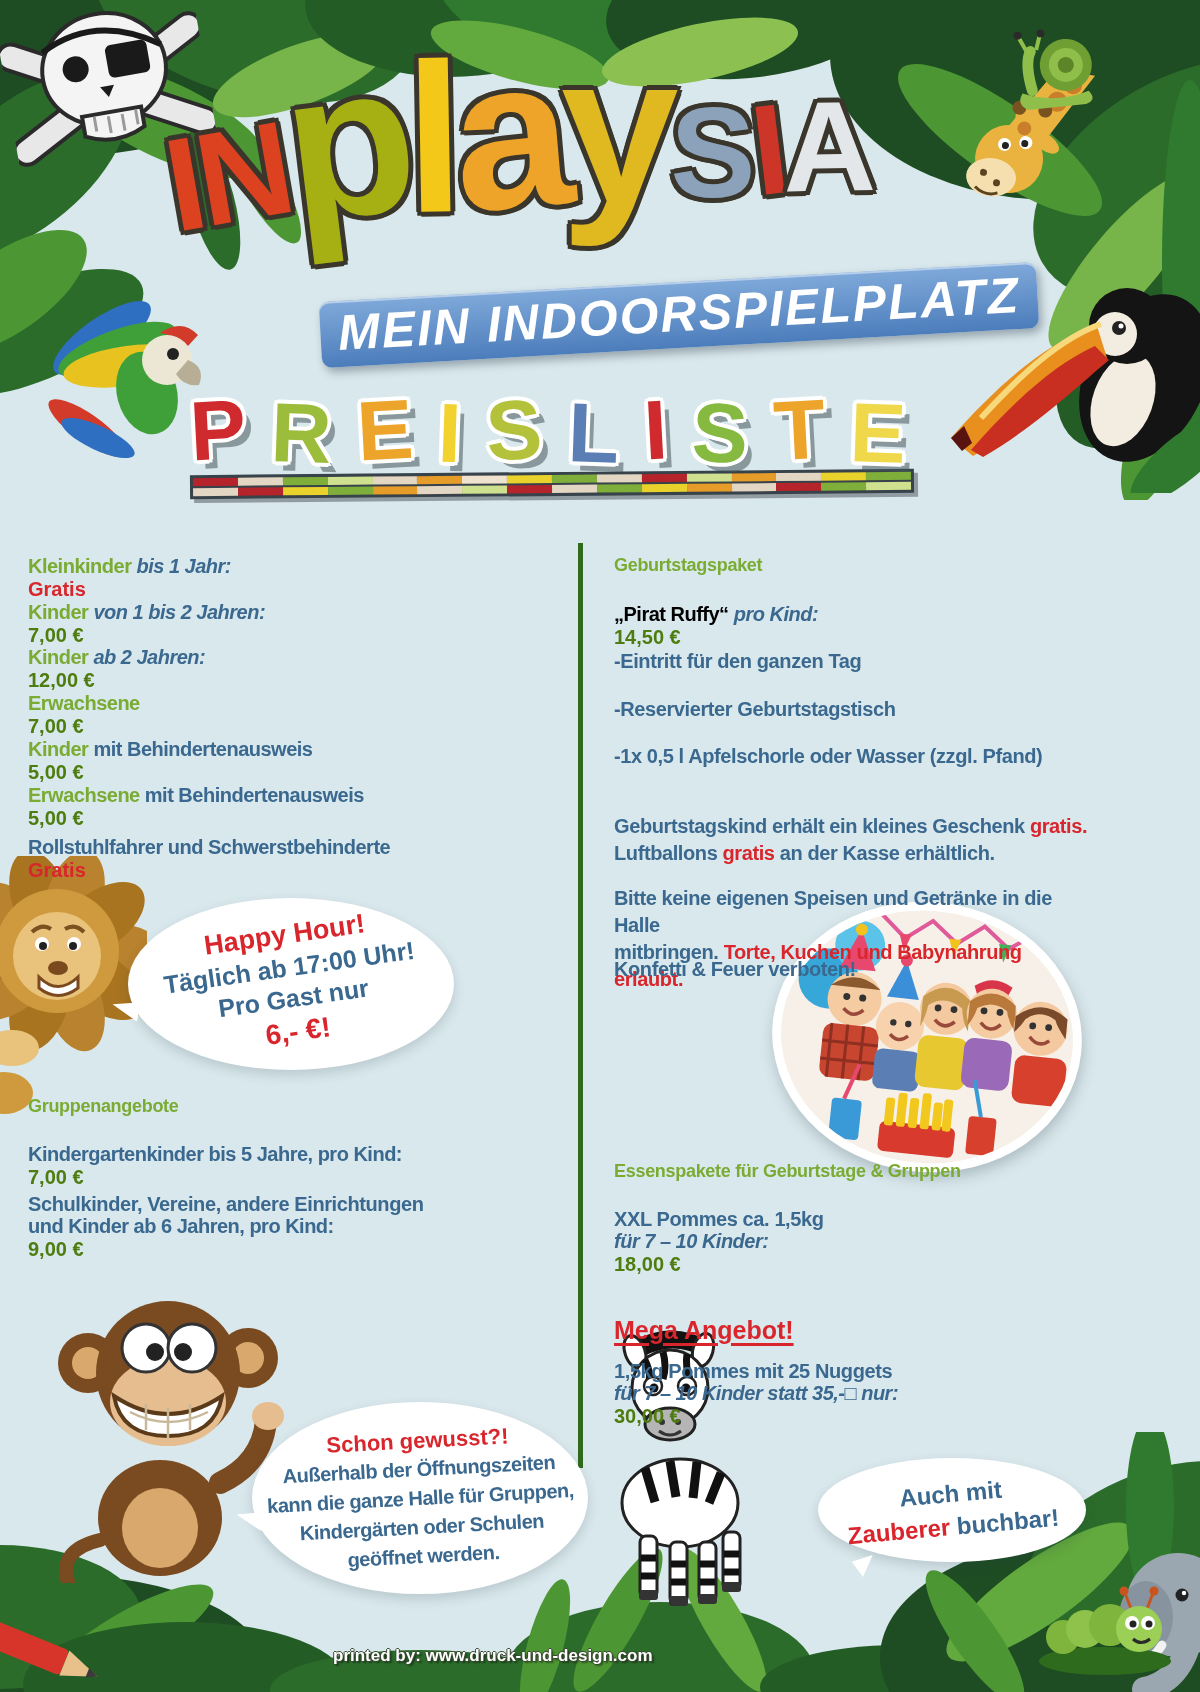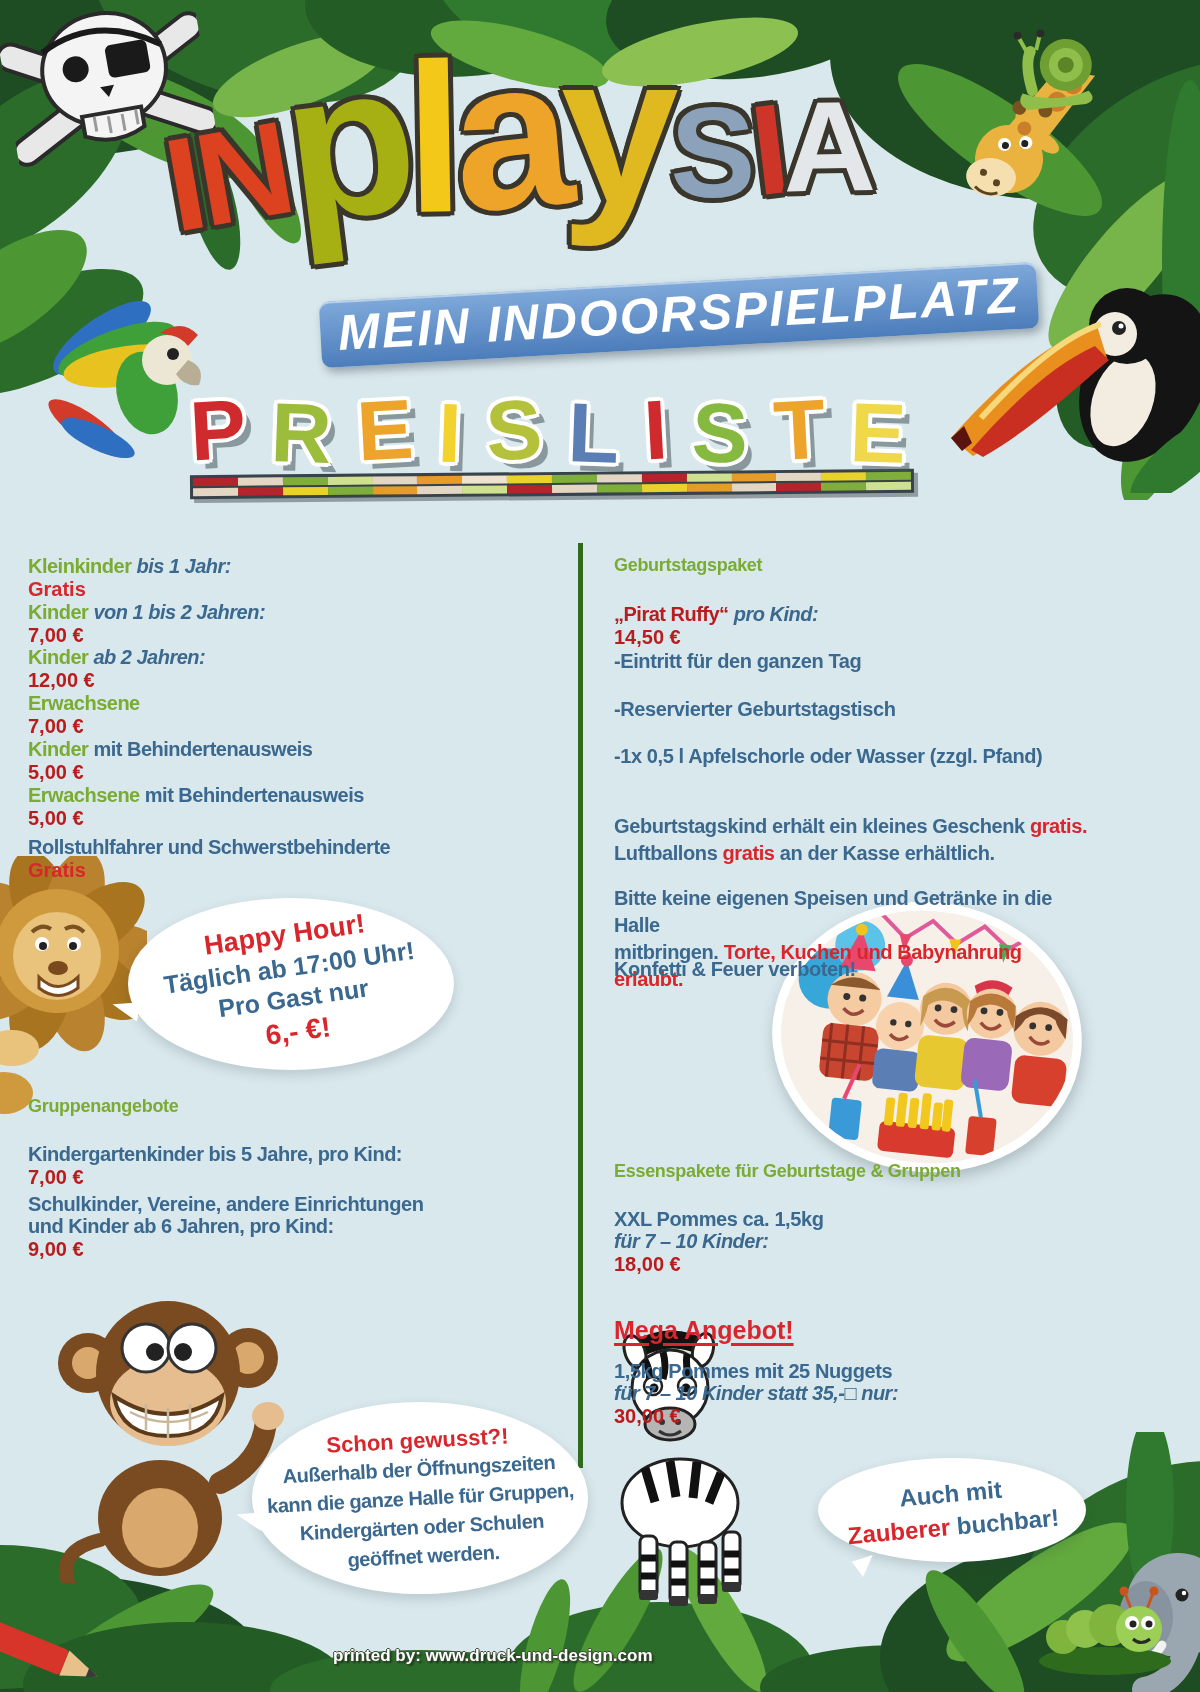--- a/index.html
+++ b/index.html
@@ -4,30 +4,30 @@
 <style>
   html,body{margin:0;padding:0;background:#eee;}
   .poster{
     position:relative;width:1200px;height:1692px;overflow:hidden;
     background:#d9e8ec;
     font-family:"Liberation Sans", sans-serif;
   }
   svg{display:block;}
 
   
-  .tg{color:#7aab33}.tb{color:#3a688f}.tr{color:#d9262c}.to{color:#b91c1c}
+  .tg{color:#7aab33}.tb{color:#3a688f}.tr{color:#d9262c}.to{color:#000000}
   .it{font-style:italic}
 
   
   .h-green{position:absolute;z-index:30;font-weight:bold;font-size:18px;letter-spacing:-.3px;color:#7aab33;white-space:nowrap;}
   .row{position:absolute;z-index:30;display:flex;justify-content:space-between;align-items:baseline;
        font-weight:bold;font-size:20px;letter-spacing:-.5px;white-space:nowrap;flex-direction:column;}
   .leftrow{left:28px;width:477px;}
   .rightrow{left:614px;width:470px;}
-  .row .price{color:#b91c1c;letter-spacing:0;}
+  .row .price{color:#4d7c0f;letter-spacing:0;}
   .row .price.red{color:#d9262c;}
   .line{position:absolute;z-index:30;font-weight:bold;font-size:20px;letter-spacing:-.4px;line-height:27px;color:#3a688f;white-space:nowrap;}
   .mega{position:absolute;z-index:30;font-weight:bold;font-size:25px;color:#d9262c;
         text-decoration:underline;text-decoration-thickness:2.5px;text-underline-offset:4px;}
 
   
   .logo{position:absolute;left:165px;top:28px;z-index:22;display:flex;align-items:baseline;transform:rotate(-3deg);}
   .logo span{display:inline-block;font-weight:bold;line-height:1;}
   .lg-in{font-size:132px;color:#dd4220;letter-spacing:-6px;transform:rotate(-7deg);
          text-shadow:5px 0 0 #3a362c,-5px 0 0 #3a362c,0 5px 0 #3a362c,0 -5px 0 #3a362c,4px 4px 0 #3a362c,-4px 4px 0 #3a362c,4px -4px 0 #3a362c,-4px -4px 0 #3a362c;}

